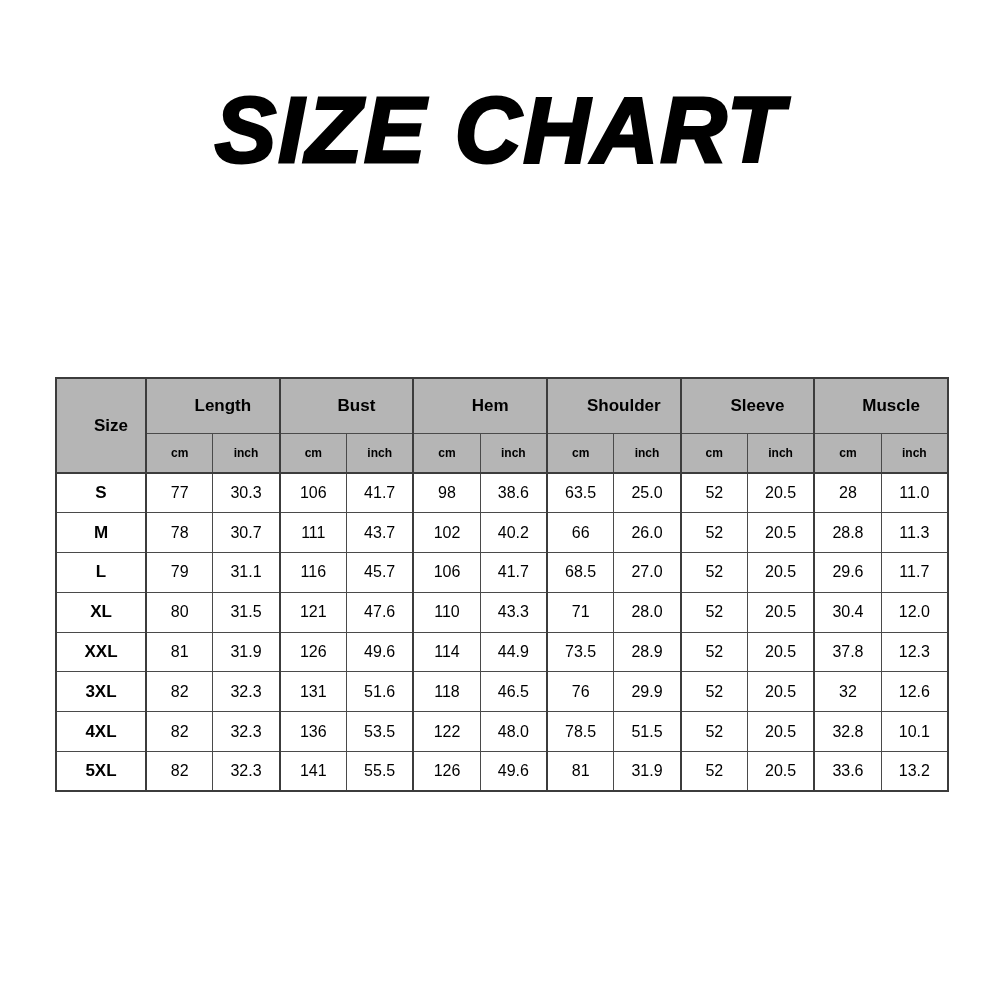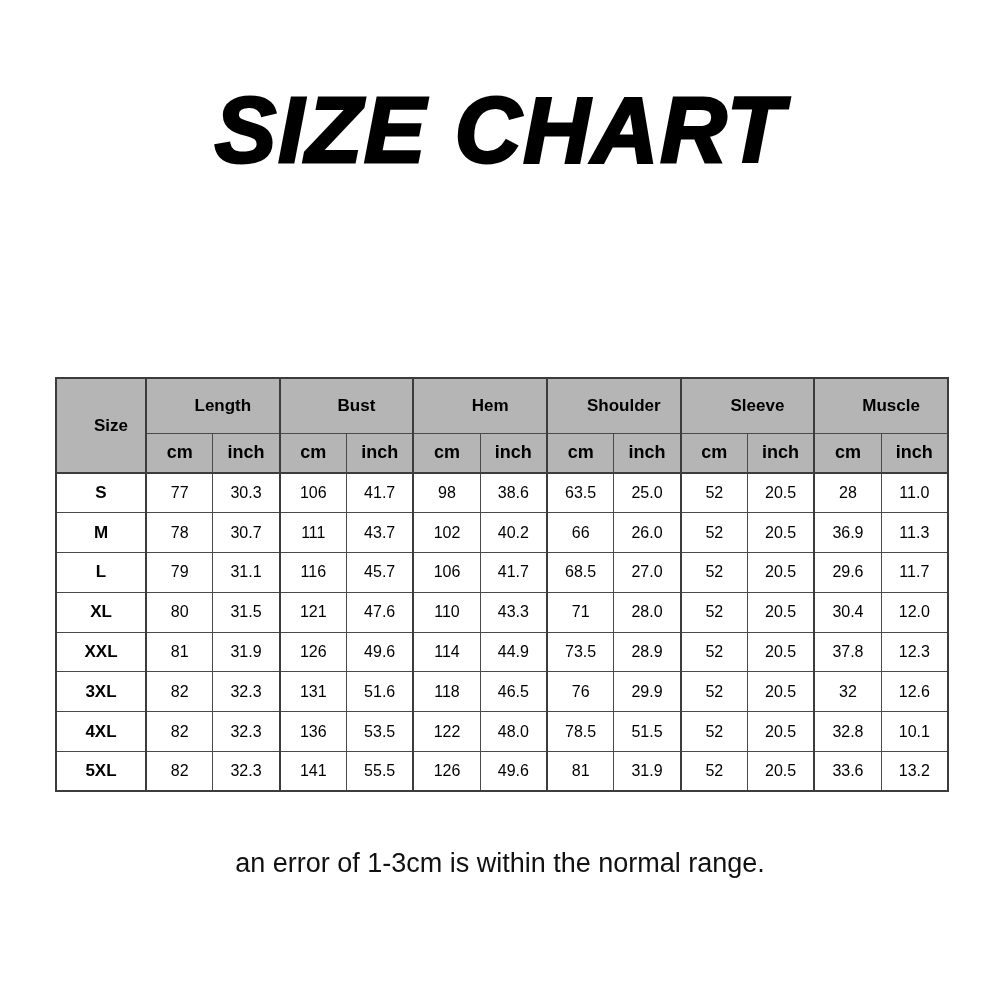--- a/index.html
+++ b/index.html
@@ -42,21 +42,21 @@
     padding: 0;
     white-space: nowrap;
   }
   .size-table thead th {
     background: #b5b5b5;
     font-weight: bold;
   }
   .size-table thead { border-bottom: 2px solid #3c3c3c; }
   .size-table tr.group-row { height: 55px; }
   .size-table tr.unit-row { height: 40px; }
-  .size-table tr.unit-row th { font-size: 18px; }
+  .size-table tr.unit-row th { font-size: 12px; }
   .size-table tr.group-row th { font-size: 17px; padding-left: 20px; }
   .size-table tbody tr { height: 39.8px; }
   .size-table td.size-cell {
     font-weight: bold;
     font-size: 17px;
   }
   
   .size-table .grp { border-left: 2px solid #3c3c3c; }
 
   .footer {
@@ -137,21 +137,21 @@
           <td class="grp">78</td>
           <td>30.7</td>
           <td class="grp">111</td>
           <td>43.7</td>
           <td class="grp">102</td>
           <td>40.2</td>
           <td class="grp">66</td>
           <td>26.0</td>
           <td class="grp">52</td>
           <td>20.5</td>
-          <td class="grp">36.9</td>
+          <td class="grp">28.8</td>
           <td>11.3</td>
         </tr>
         <tr>
           <td class="size-cell">L</td>
           <td class="grp">79</td>
           <td>31.1</td>
           <td class="grp">116</td>
           <td>45.7</td>
           <td class="grp">106</td>
           <td>41.7</td>
@@ -234,16 +234,15 @@
           <td>31.9</td>
           <td class="grp">52</td>
           <td>20.5</td>
           <td class="grp">33.6</td>
           <td>13.2</td>
         </tr>
       </tbody>
   </table>
 
   <div class="footer">
-    <div>an error of 1-3cm is within the normal range.</div>
   </div>
 
 </div>
 
 </body></html>

